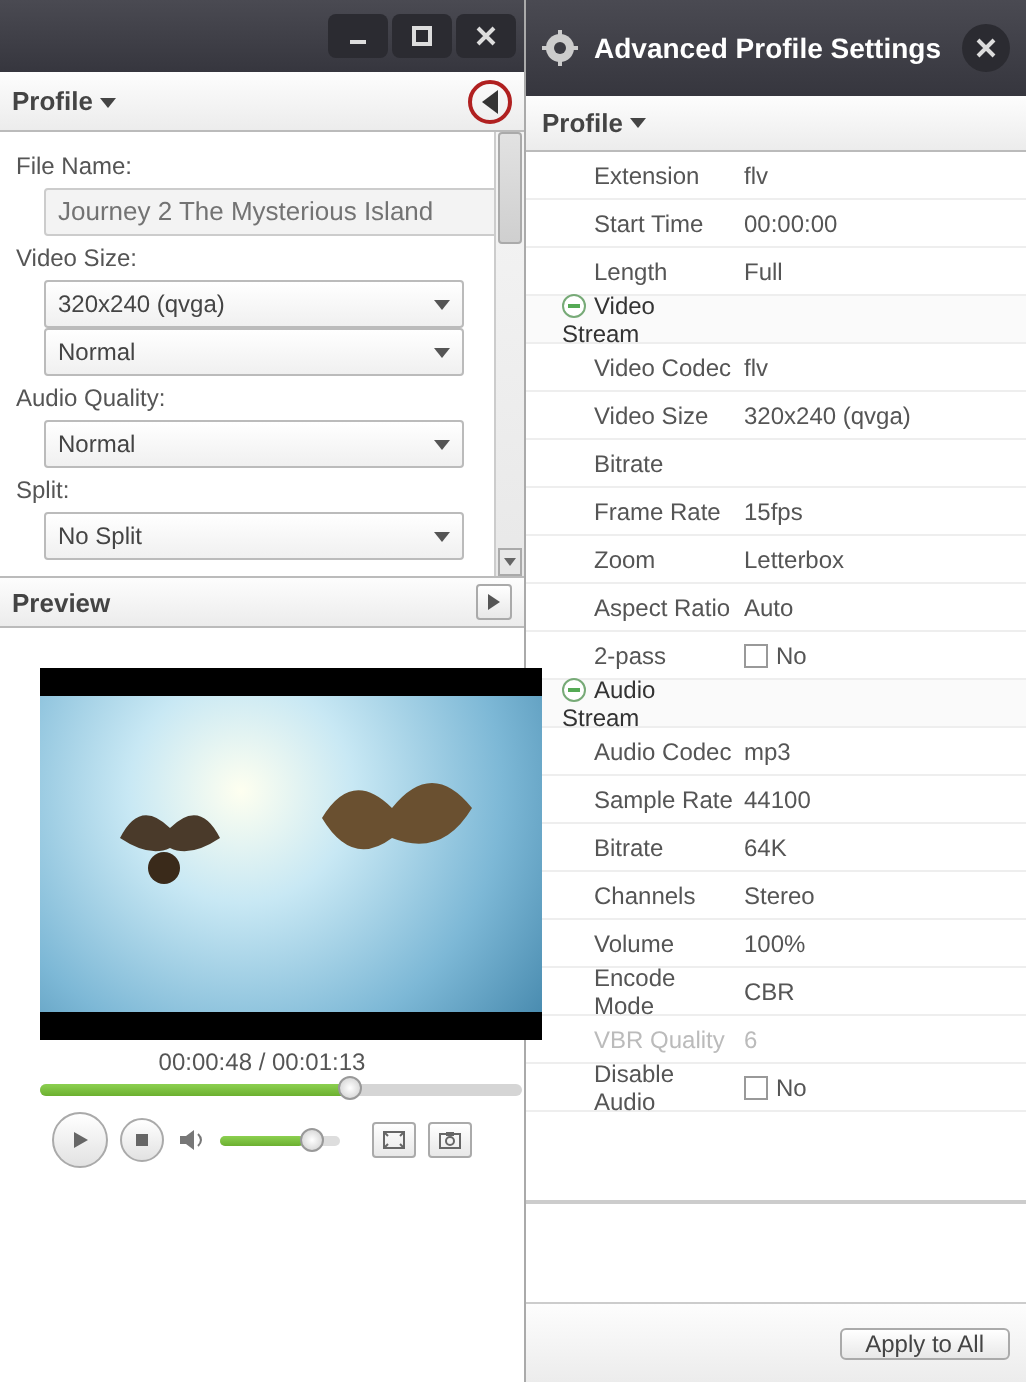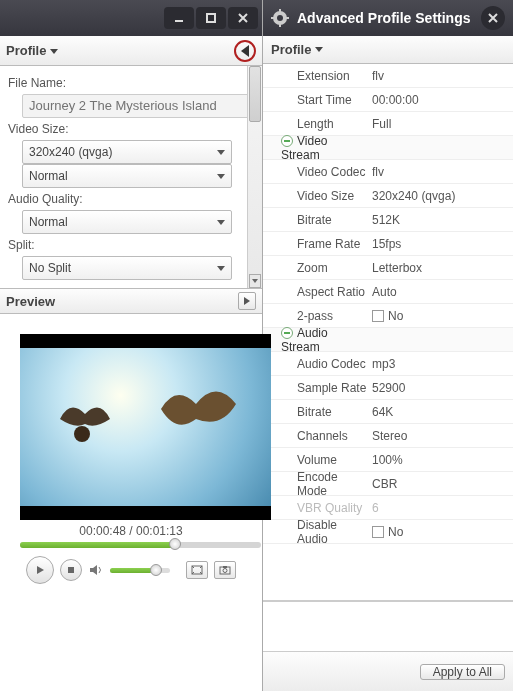--- a/index.html
+++ b/index.html
@@ -43,21 +43,21 @@
 .ctrl-btn { width: 28px; height: 28px; border-radius: 50%; border: 1px solid #aaa; background: linear-gradient(#fff,#e2e2e2); display:flex;align-items:center;justify-content:center;cursor:pointer;}
 .ctrl-btn.small { width: 22px; height: 22px; }
 .vol-track { width: 60px; height: 5px; background: #ddd; border-radius: 3px; position: relative; }
 .vol-fill { position:absolute;left:0;top:0;height:100%;width:70%;background:linear-gradient(#8cd050,#6cb030);border-radius:3px;}
 .vol-thumb { position:absolute;top:-4px;left:66%;width:12px;height:12px;border-radius:50%;background:radial-gradient(#fff,#ccc);border:1px solid #999;}
 .icon-btn { width: 22px; height: 18px; border: 1px solid #aaa; background: linear-gradient(#fff,#e8e8e8); border-radius:2px; display:flex;align-items:center;justify-content:center;cursor:pointer;}
 .spacer { flex: 1; }
 
 
 .right-panel { width: 250px; height: 691px; display: flex; flex-direction: column; background: #fff; }
-.adv-title { height: 36px; background: linear-gradient(#4a4a52,#36363e); color: #fff; display: flex; align-items: center; padding: 0 8px; font-size: 14px; gap: 8px; }
+.adv-title { height: 48px; background: linear-gradient(#4a4a52,#36363e); color: #fff; display: flex; align-items: center; padding: 0 8px; font-size: 14px; gap: 8px; }
 .adv-title .gear { width:18px;height:18px;}
 .adv-title .close-round { margin-left: auto; width: 24px; height: 24px; border-radius: 50%; background: #2b2b31; display:flex;align-items:center;justify-content:center;cursor:pointer; font-weight:bold;}
 .profile-bar-r { height: 28px; border-bottom: 1px solid #bbb; background: linear-gradient(#fdfdfd,#ececec); display: flex; align-items: center; padding: 0 8px; font-size: 13px; font-weight: bold; color: #444; cursor:pointer;}
 .caret-down-sm { display:inline-block;width:0;height:0;border-left:4px solid transparent;border-right:4px solid transparent;border-top:5px solid #444;margin-left:4px;vertical-align:middle;}
 
 .settings-table { flex: 1; overflow: auto; font-size: 12px; color: #555; border-bottom:1px solid #ccc;}
 .row { display: flex; height: 24px; align-items: center; border-bottom: 1px solid #eee; }
 .row .key { width: 42%; padding-left: 34px; }
 .row .val { width: 58%; padding-left: 4px; }
 .row.section .key { padding-left: 18px; color: #333; }
@@ -242,21 +242,20 @@
         <div class="row">
           <div class="key"><span>Video Codec</span></div>
           <div class="val"><span>flv</span></div>
         </div>
         <div class="row">
           <div class="key"><span>Video Size</span></div>
           <div class="val"><span>320x240 (qvga)</span></div>
         </div>
         <div class="row">
           <div class="key"><span>Bitrate</span></div>
-          <div class="val"><span>512K</span></div>
         </div>
         <div class="row">
           <div class="key"><span>Frame Rate</span></div>
           <div class="val"><span>15fps</span></div>
         </div>
         <div class="row">
           <div class="key"><span>Zoom</span></div>
           <div class="val"><span>Letterbox</span></div>
         </div>
         <div class="row">
@@ -270,21 +269,21 @@
         <div class="row section">
           <div class="key"><span class="collapse-icon"></span><span>Audio Stream</span></div>
           <div class="val"><span></span></div>
         </div>
         <div class="row">
           <div class="key"><span>Audio Codec</span></div>
           <div class="val"><span>mp3</span></div>
         </div>
         <div class="row">
           <div class="key"><span>Sample Rate</span></div>
-          <div class="val"><span>52900</span></div>
+          <div class="val"><span>44100</span></div>
         </div>
         <div class="row">
           <div class="key"><span>Bitrate</span></div>
           <div class="val"><span>64K</span></div>
         </div>
         <div class="row">
           <div class="key"><span>Channels</span></div>
           <div class="val"><span>Stereo</span></div>
         </div>
         <div class="row">

